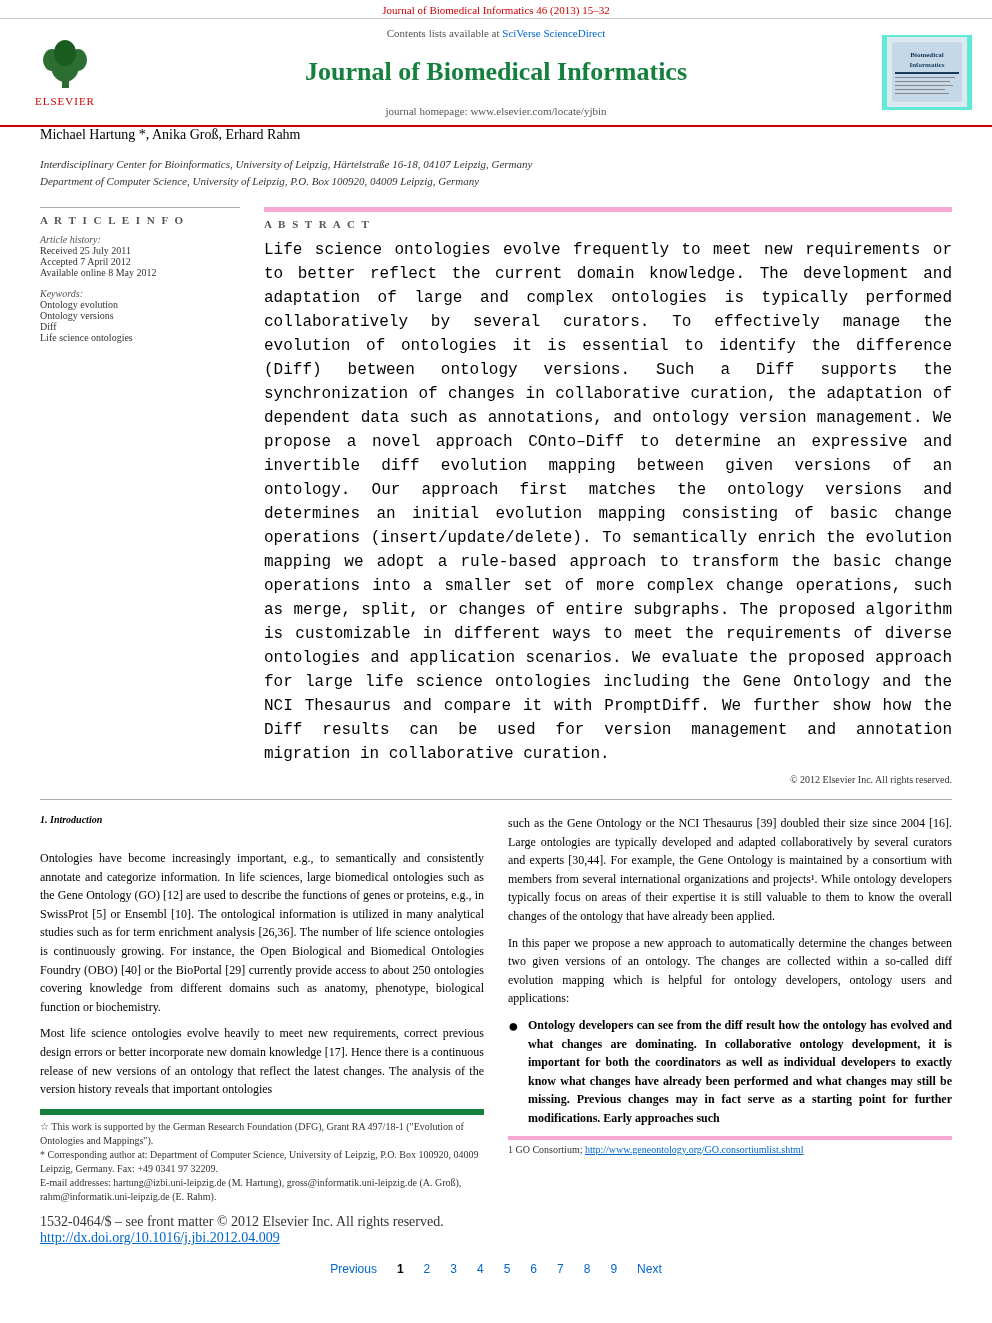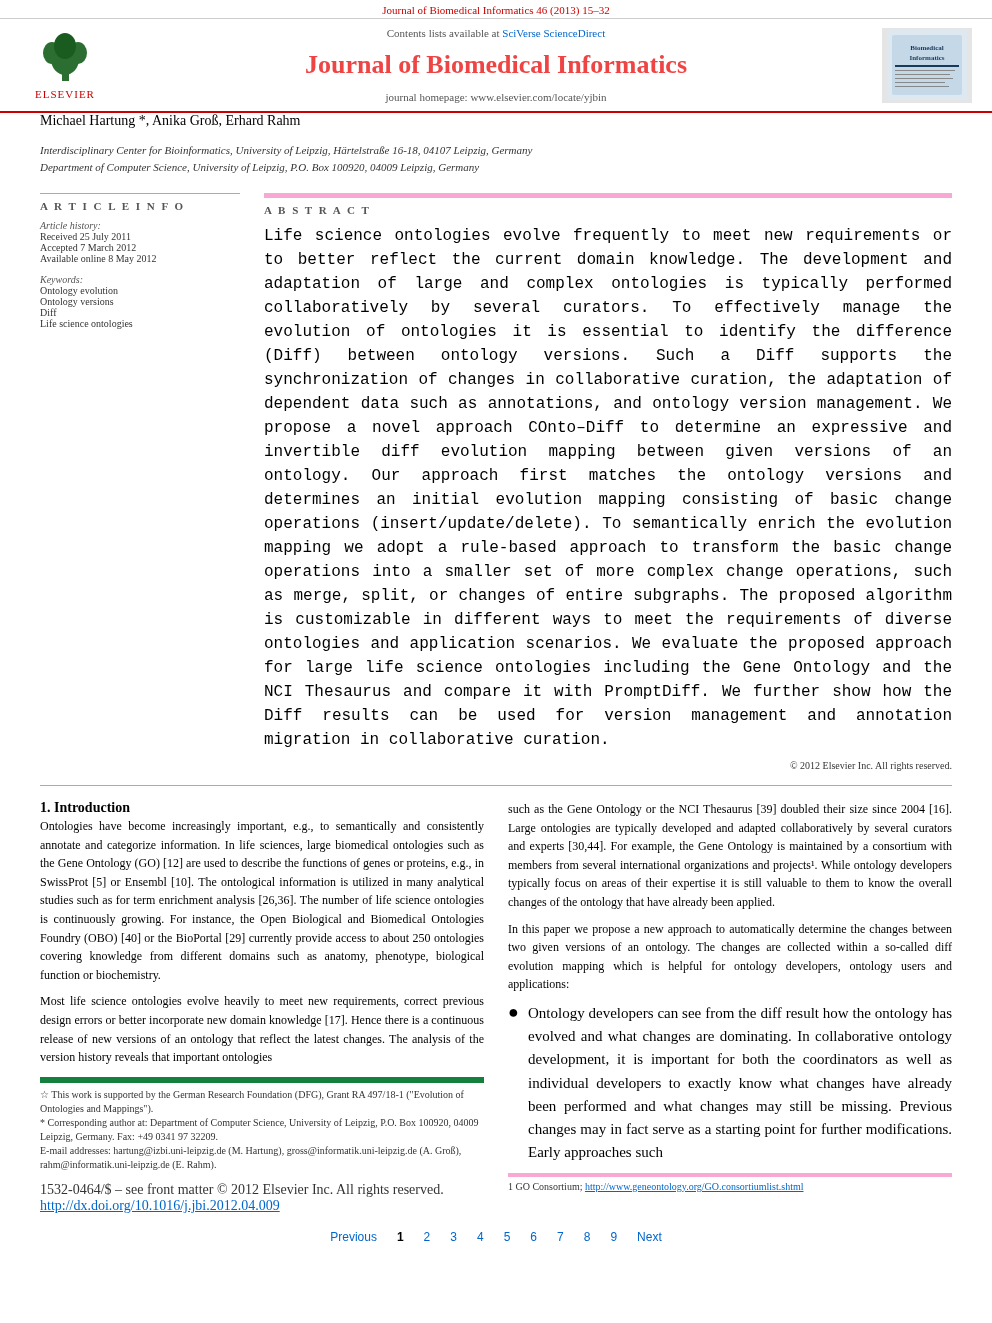--- a/index.html
+++ b/index.html
@@ -65,34 +65,34 @@
       margin-bottom: 4px;
     }
 
     .journal-center .sciverse {
       color: #0066cc;
     }
 
     .journal-title-main {
       font-size: 26px;
       font-weight: bold;
-      color: #ef4444;
-      margin: 11px 0;
+      color: #15803d;
+      margin: 18px 0;
     }
 
     .journal-center .homepage-line {
       font-size: 11px;
       color: #555;
       margin-top: 3px;
     }
 
     .right-logo {
       width: 90px;
       height: 75px;
-      background: #e5e5e5;
+      background: #5eead4;
       display: flex;
       align-items: center;
       justify-content: center;
       font-size: 9px;
       color: #666;
       text-align: center;
     }
 
     .page-content {
       padding: 0 40px 20px;
@@ -202,23 +202,24 @@
 
     .body-left {
       flex: 1;
     }
 
     .body-right {
       flex: 1;
     }
 
     .section-title {
-      font-size: 14px;
-      font-weight: bold;
-      margin-bottom: 1px;
+      font-size: 10px;
+      font-weight: bold;
+      font-style: italic;
+      margin-bottom: 24px;
     }
 
     .body-text {
       font-size: 12px;
       line-height: 1.55;
       text-align: justify;
       margin-bottom: 8px;
     }
 
     .footnote-section {
@@ -249,23 +250,24 @@
       margin-top: 6px;
     }
 
     .bullet-dot {
       min-width: 14px;
       font-size: 18px;
       line-height: 1.2;
     }
 
     .bullet-text {
-      font-size: 15px;
+      font-size: 12px;
       line-height: 1.55;
       text-align: justify;
+      font-weight: bold;
     }
 
     .right-footnote {
       font-size: 10px;
       color: #333;
       margin-top: 8px;
       border-top: 4px solid #f9a8d4;
       padding-top: 4px;
     }
 
@@ -355,21 +357,21 @@
     <div>Department of Computer Science, University of Leipzig, P.O. Box 100920, 04009 Leipzig, Germany</div>
   </div>
 
   <div class="two-col">
 
     <div class="article-info">
       <div class="info-section-title">A R T I C L E   I N F O</div>
 
       <div class="info-label">Article history:</div>
       <div class="info-value">Received 25 July 2011</div>
-      <div class="info-value">Accepted 7 March 2012</div>
+      <div class="info-value">Accepted 7 April 2012</div>
       <div class="info-value">Available online 8 May 2012</div>
 
       <div class="keywords-section">
         <div class="info-label">Keywords:</div>
         <div class="kw-item">Ontology evolution</div>
         <div class="kw-item">Ontology versions</div>
         <div class="kw-item">Diff</div>
         <div class="kw-item">Life science ontologies</div>
       </div>
     </div>

